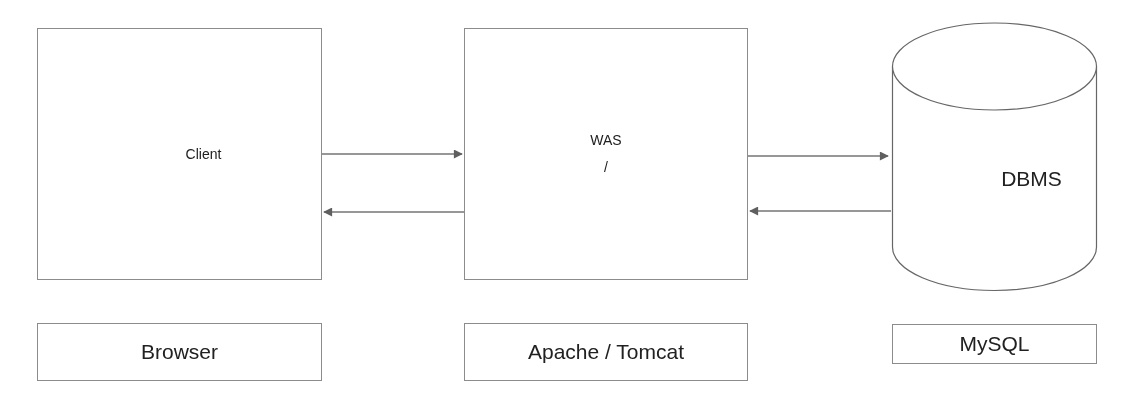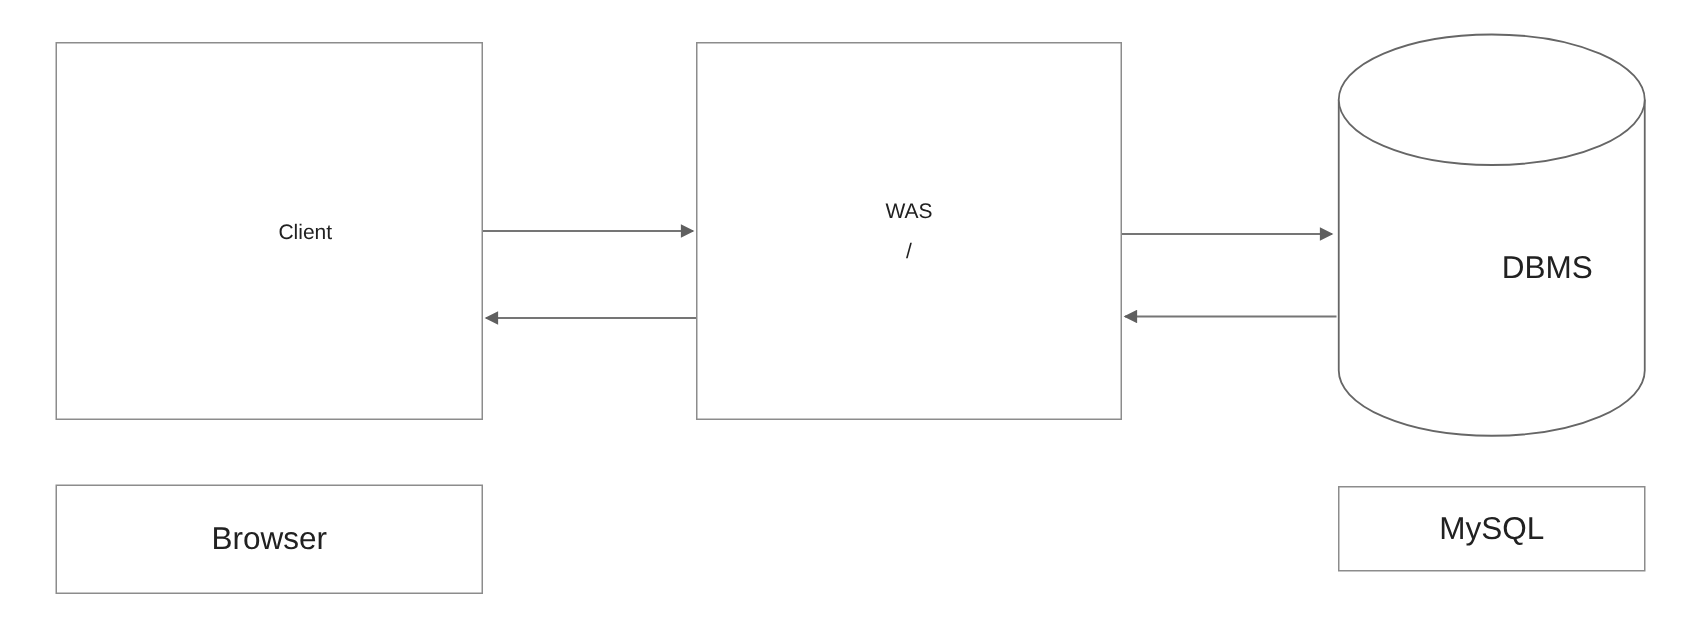--- a/index.html
+++ b/index.html
@@ -31,23 +31,23 @@
   .server-box{left:464px;top:28px;width:284px;height:252px;}
   .caption-box{
     position:absolute;
     border:1px solid var(--box-border);
     background:var(--background);
     display:flex;align-items:center;justify-content:center;
     text-align:center;
     font-size:21px;
     box-sizing:border-box;
   }
-  .browser-box{left:37px;top:323px;width:285px;height:73px;}
+  .browser-box{left:37px;top:323px;width:285px;height:58px;}
   .apache-box{left:464px;top:323px;width:284px;height:58px;}
-  .mysql-box{left:892px;top:324px;width:205px;height:57px;}
+  .mysql-box{left:892px;top:324px;width:205px;height:40px;}
   .dbms-label{
     position:absolute;
     left:892px;top:110px;width:205px;height:137px;
     display:flex;align-items:center;justify-content:center;
     font-size:21px;
     pointer-events:none;
     padding-left:37px;
   }
   .wire-layer{position:absolute;left:0;top:0;width:1127px;height:415px;}
   .wire-layer line{stroke:var(--arrow-line);stroke-width:1.4;}
@@ -92,17 +92,20 @@
     </div>
   </div>
 
   <div class="dbms-label">
     <span>DBMS</span>
   </div>
 
   <div class="caption-box browser-box">
     <span>Browser</span>
   </div>
+  <div class="caption-box apache-box">
+    <span>Apache / Tomcat</span>
+  </div>
   <div class="caption-box mysql-box">
     <span>MySQL</span>
   </div>
 
 </div>
 
 </body></html>

